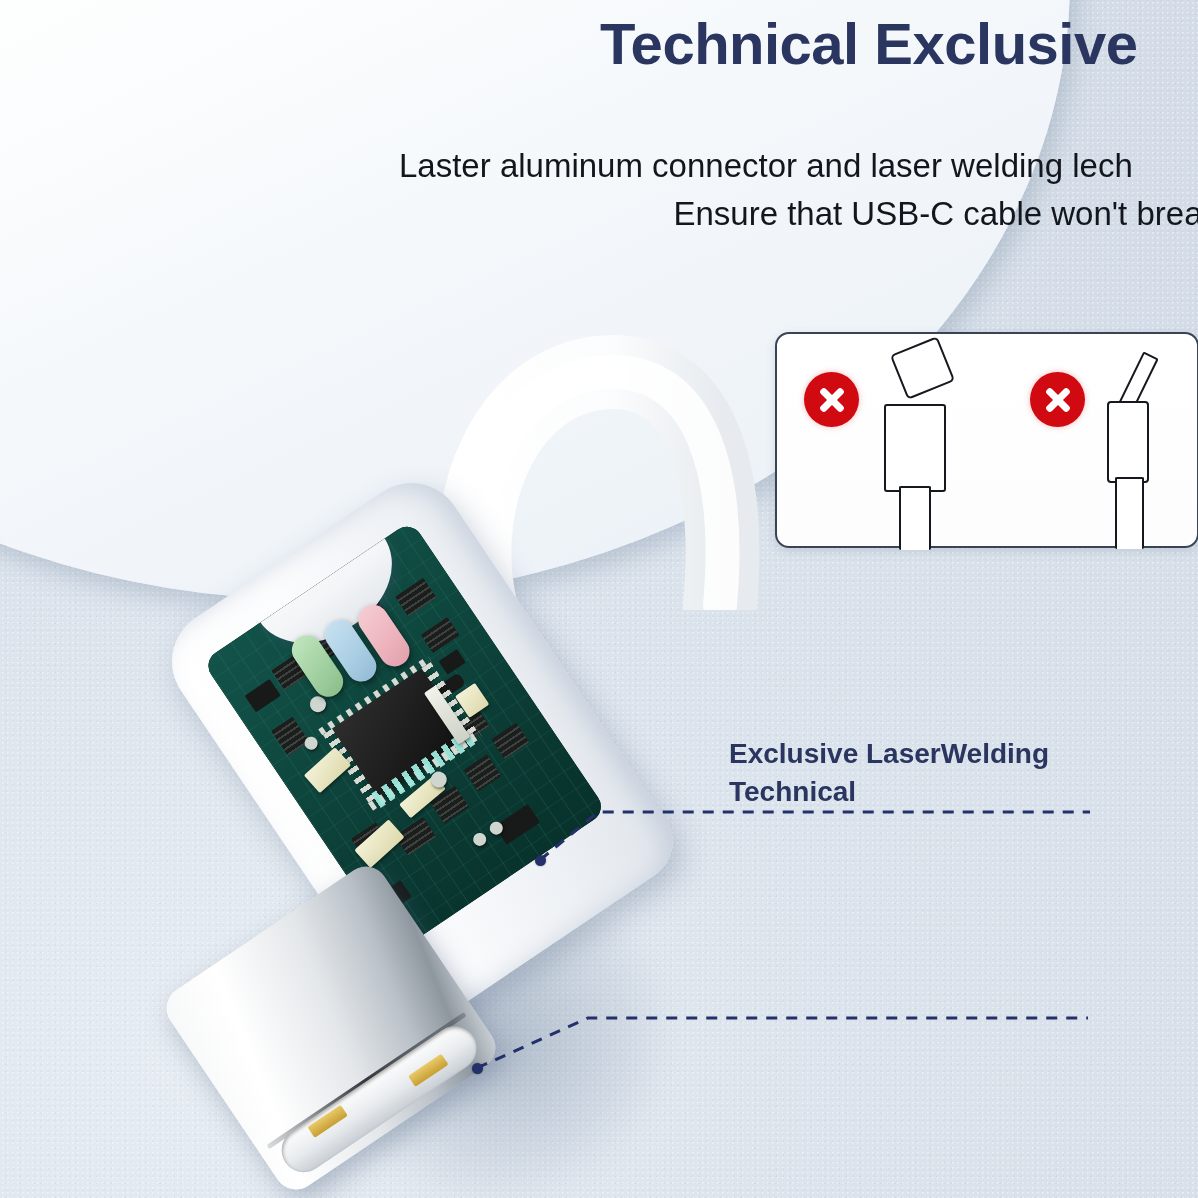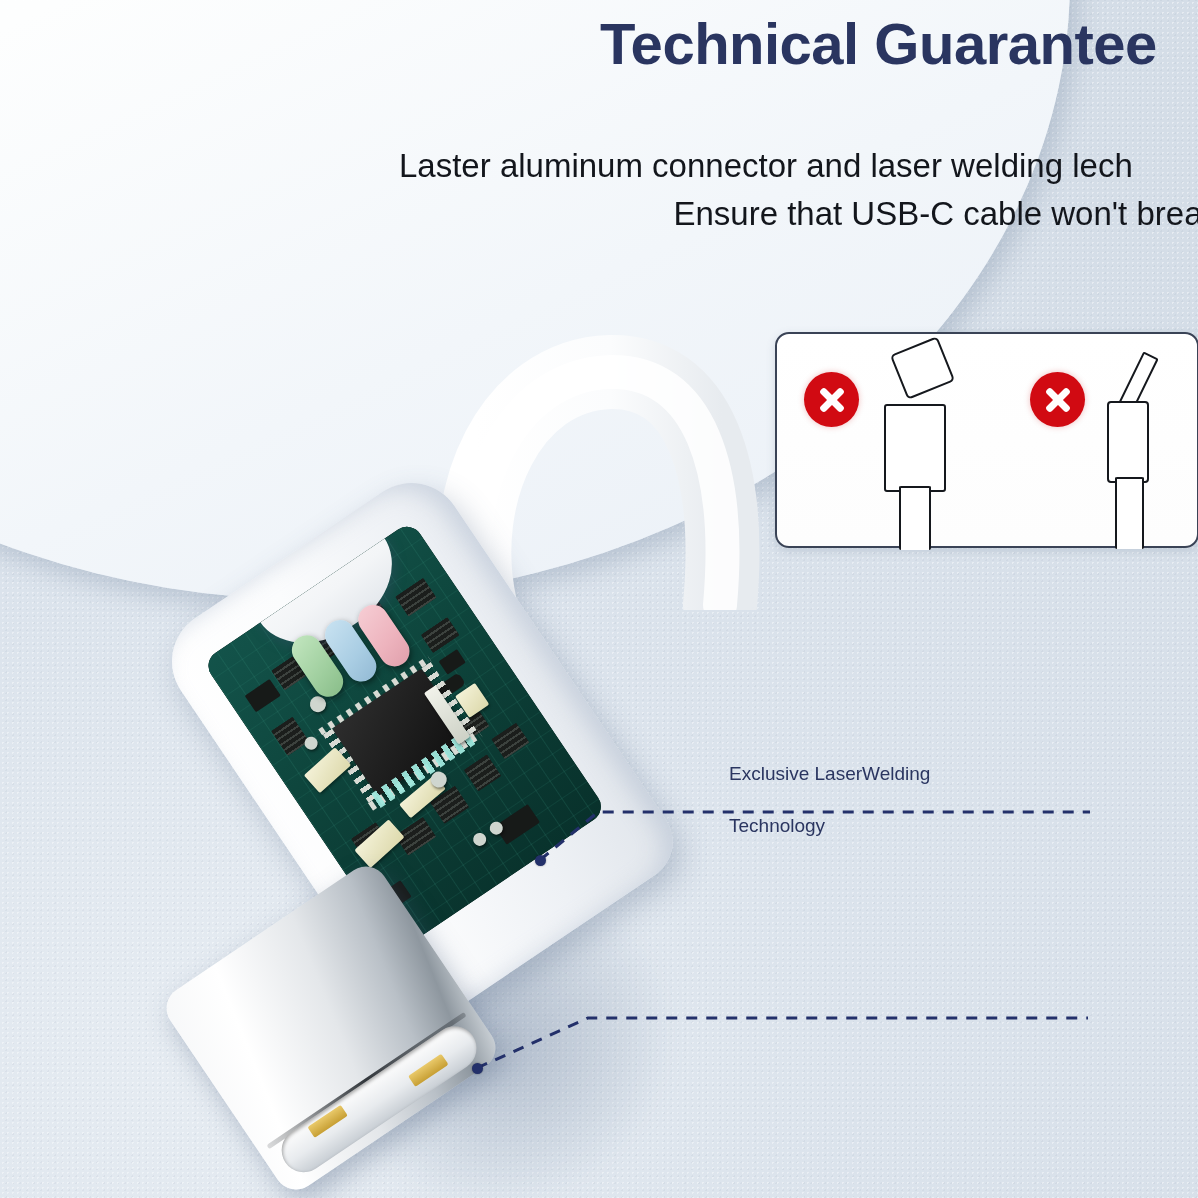--- a/index.html
+++ b/index.html
@@ -151,36 +151,36 @@
   .pad{position:absolute;width:40px;height:13px;border-radius:2px;
     background:linear-gradient(180deg,#e9c96a,#c79f34);}
   .pad1{left:38px;bottom:26px;}
   .pad2{left:150px;bottom:12px;}
   .tip-edge{position:absolute;left:10px;bottom:52px;width:238px;height:5px;
     background:linear-gradient(90deg,rgba(20,25,30,.15),rgba(20,25,30,.85),rgba(20,25,30,.25));
     border-radius:3px;}
 
   
   .callout{position:absolute;z-index:40;}
-  .callout .label{color:#2a3560;font-weight:normal;font-size:19px;line-height:1.35;
-    white-space:nowrap;margin-top:26px;}
+  .callout .label{color:#2a3560;font-weight:bold;font-size:28px;line-height:1.35;
+    white-space:nowrap;}
   .c1{left:729px;top:735px;}
   .c2{left:710px;top:970px;}
   .dashline{position:absolute;z-index:38;left:0;top:0;}
   .dot{position:absolute;z-index:41;width:11px;height:11px;border-radius:50%;
     background:#23306a;box-shadow:0 0 2px rgba(0,0,0,.4);}
 </style>
 </head>
 <body>
 
 <div id="stage">
 
   <div class="disc"></div>
 
-  <div class="title">Technical Guarantee</div>
+  <div class="title">Technical Exclusive</div>
   <div class="subtitle">
     <span class="l1">Laster aluminum connector and laser welding lech</span>
     <span class="l2">Ensure that USB-C cable won't break</span>
   </div>
 
   <div class="warnbox">
     <div class="xbadge x1"></div>
     <div class="ill-body lc-tip"></div>
     <div class="ill-body lc-head"></div>
     <div class="ill-body lc-cord"></div>
@@ -265,16 +265,16 @@
 
   <svg class="dashline" width="1198" height="1198">
     <polyline points="540,860 598,812 1090,812" fill="none" stroke="#23306a" stroke-width="3" stroke-dasharray="11 9"></polyline>
     <polyline points="477,1068 588,1018 1088,1018" fill="none" stroke="#23306a" stroke-width="3" stroke-dasharray="11 9"></polyline>
   </svg>
   <div class="dot" style="left:535px;top:855px;"></div>
   <div class="dot" style="left:472px;top:1063px;"></div>
 
   <div class="callout c1">
     <div class="label">Exclusive LaserWelding</div>
-    <div class="label">Technology</div>
+    <div class="label">Technical</div>
   </div>
 
 </div>
 
 </body></html>

